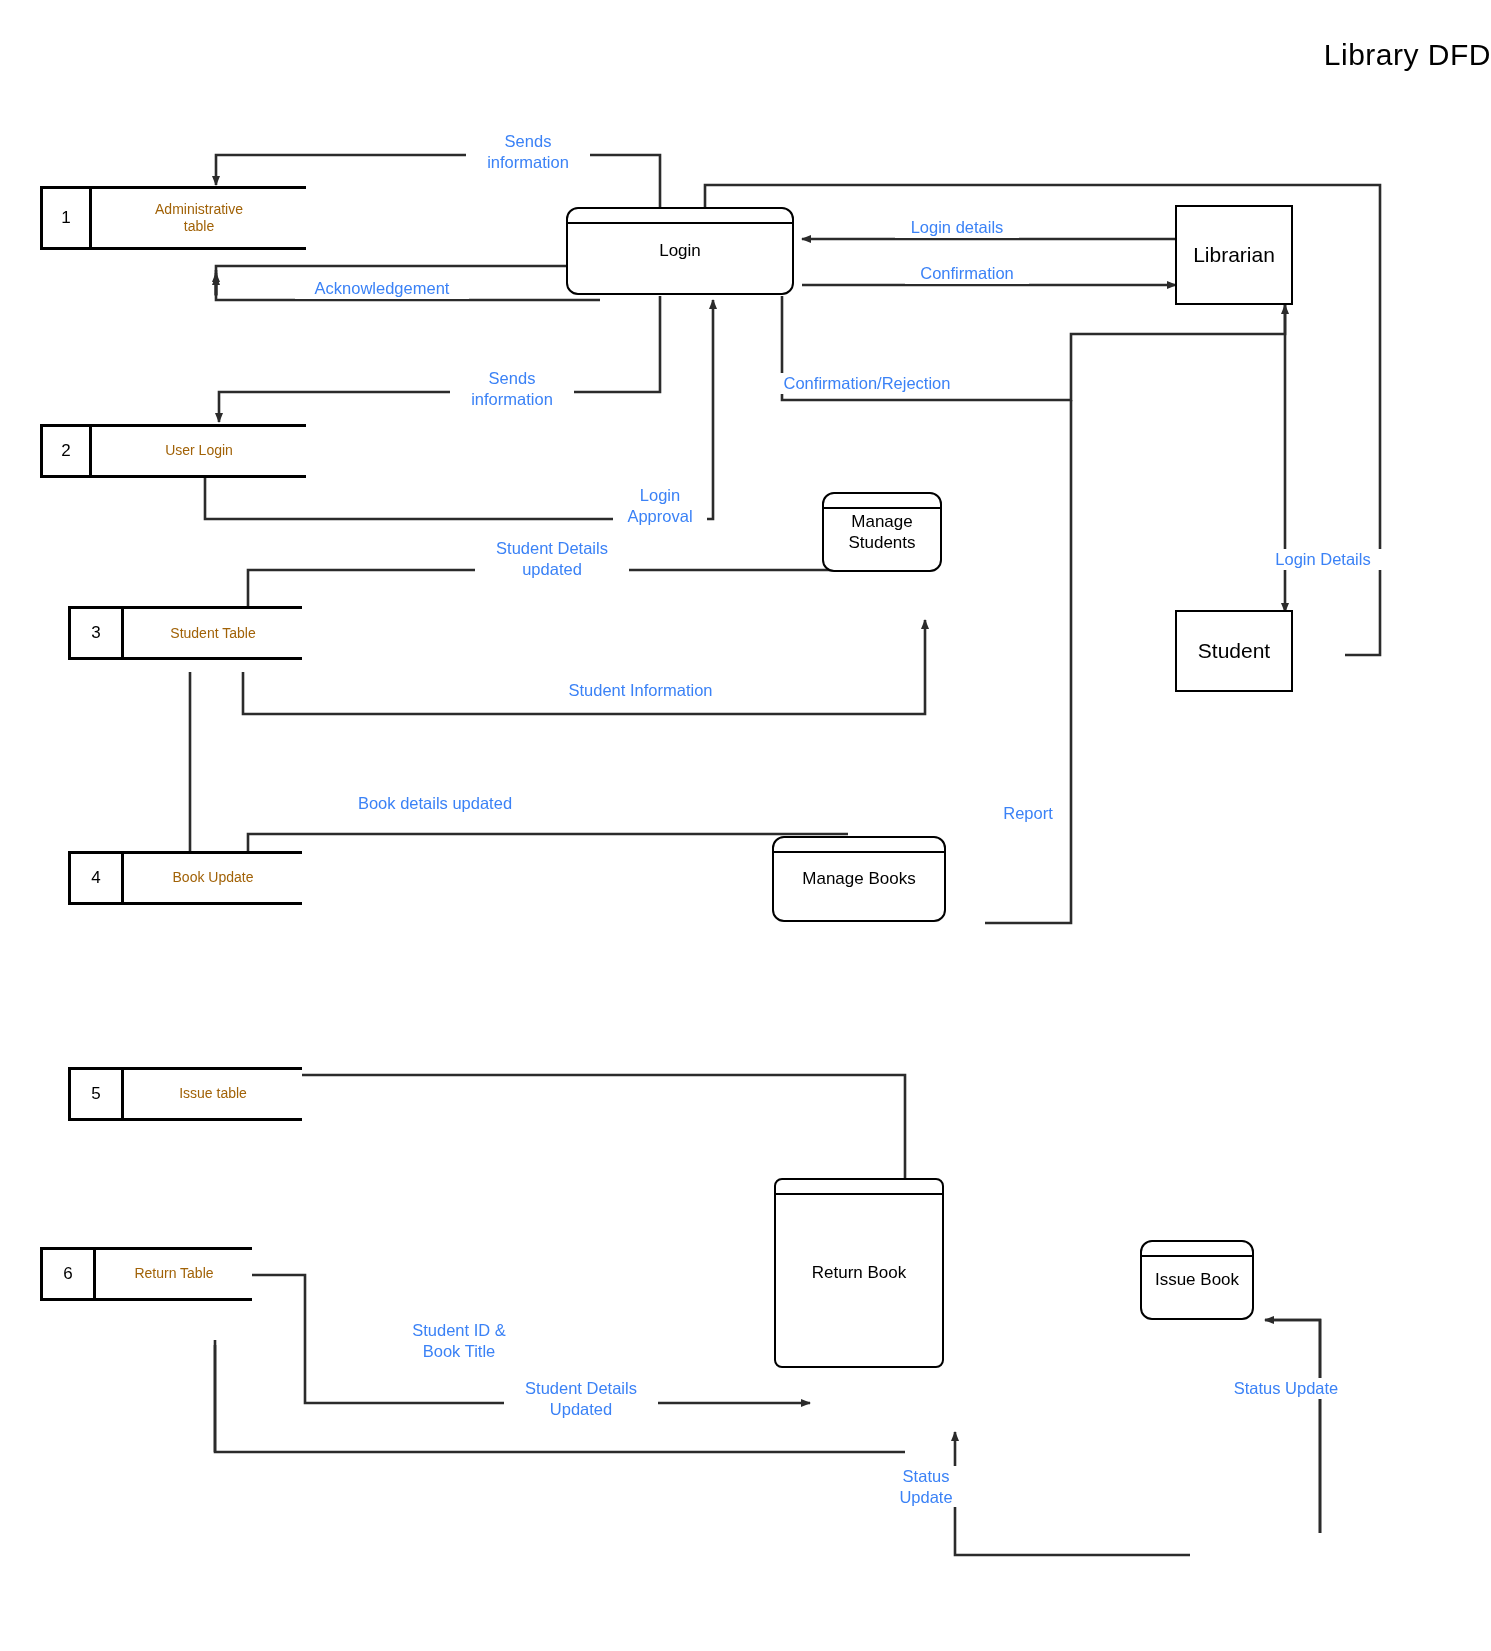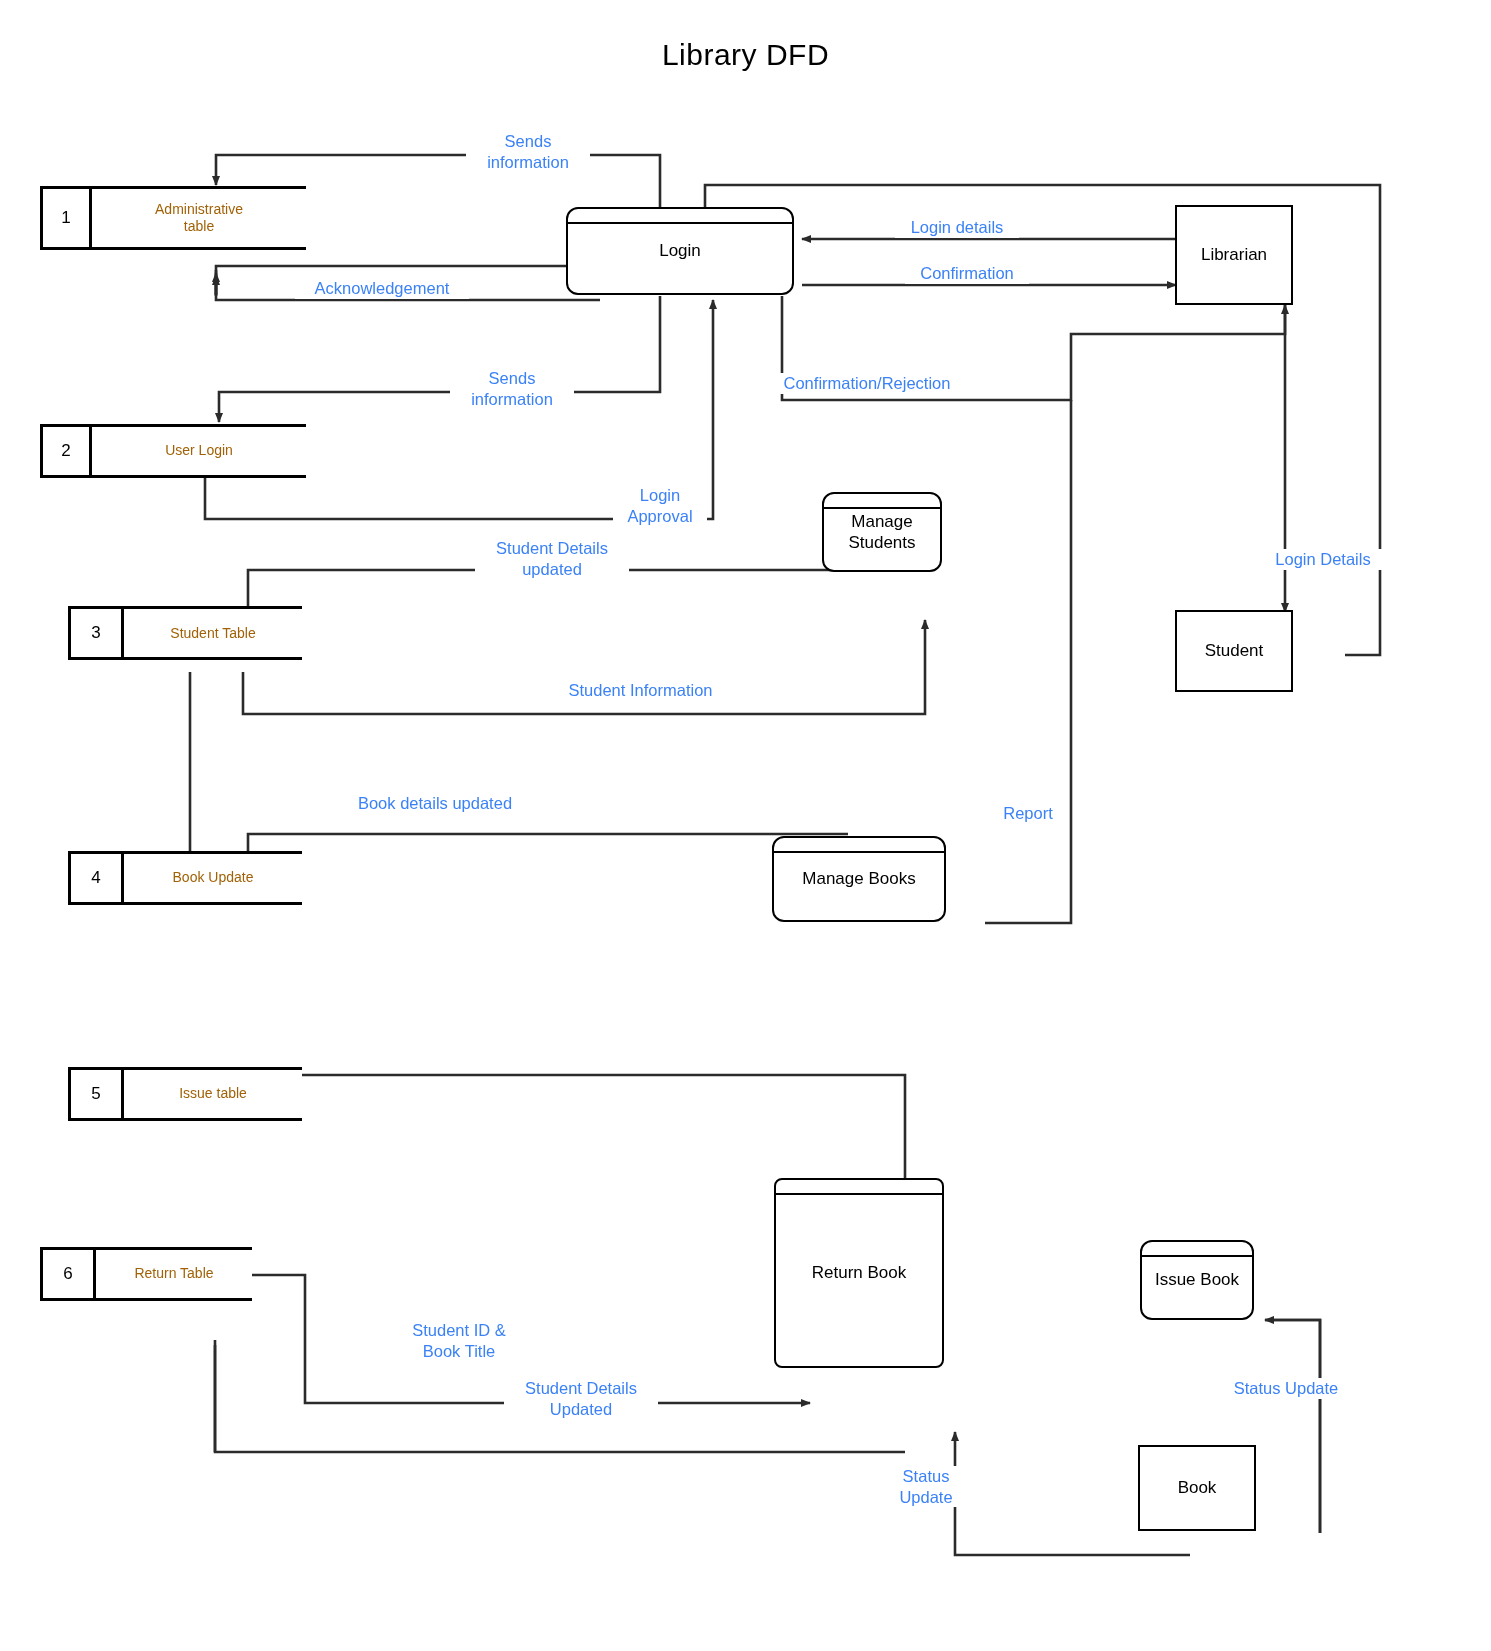--- a/index.html
+++ b/index.html
@@ -16,21 +16,21 @@
     width: 1491px;
     height: 1651px;
     overflow: hidden;
     background: #ffffff;
   }
   #title {
     position: absolute;
     left: 0;
     top: 38px;
     width: 1491px;
-    text-align: center;
+    text-align: right;
     font-size: 30px;
     letter-spacing: 0.5px;
     color: #000;
   }
   svg#wires {
     position: absolute;
     left: 0;
     top: 0;
     width: 1491px;
     height: 1651px;
@@ -110,21 +110,21 @@
     border-top: 2px solid #000;
   }
   
   .entity {
     border: 2px solid #000;
     background: #fff;
     display: flex;
     align-items: center;
     justify-content: center;
     text-align: center;
-    font-size: 17px;
+    font-size: 21px;
     line-height: 1.25;
     color: #000;
   }
   
   .elabel {
     position: absolute;
     font-size: 16.5px;
     line-height: 1.25;
     color: #3b82f6;
     background: #ffffff;
@@ -264,23 +264,20 @@
   </div>
 
   <div class="node entity" style="left:1175px; top:205px; width:118px; height:100px; position:absolute;">
     <span>Librarian</span>
   </div>
 
   <div class="node entity" style="left:1175px; top:610px; width:118px; height:82px; position:absolute;">
     <span>Student</span>
   </div>
 
-  <div class="node entity" style="left:1138px; top:1445px; width:118px; height:86px; position:absolute;">
-    <span>Book</span>
-  </div>
 
   <div class="elabel" style="left:466px; top:131px; width:120px;">Sends
 information</div>
 
   <div class="elabel" style="left:295px; top:278px; width:170px;">Acknowledgement</div>
 
   <div class="elabel" style="left:895px; top:217px; width:120px;">Login details</div>
 
   <div class="elabel" style="left:905px; top:263px; width:120px;">Confirmation</div>
 

